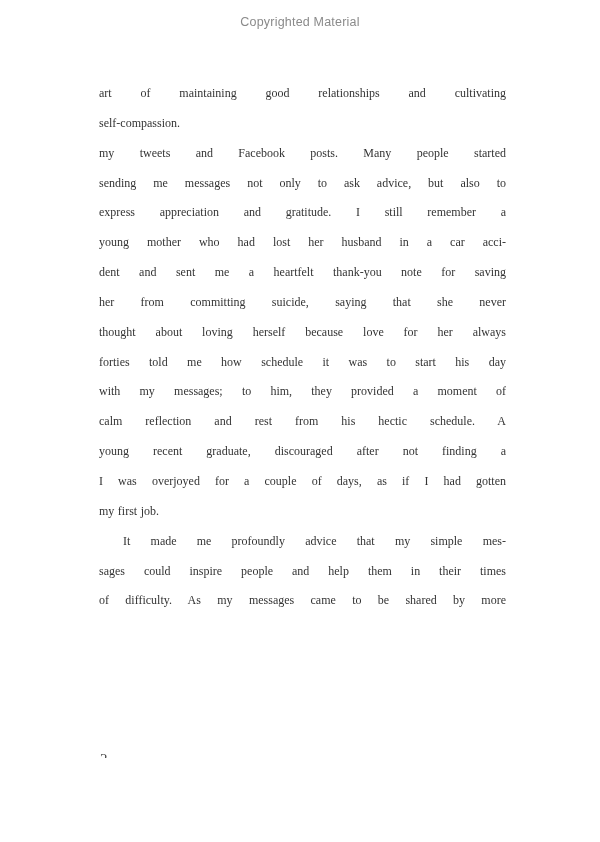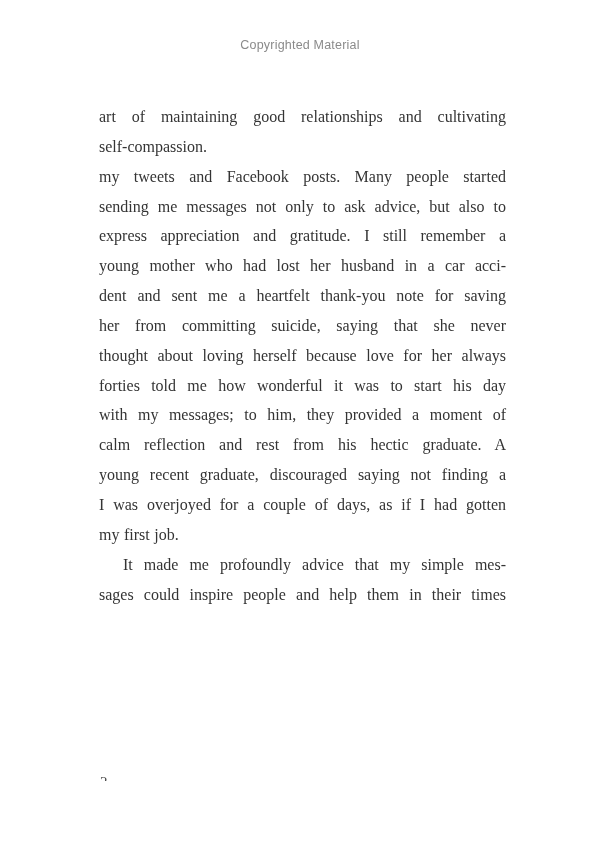--- a/index.html
+++ b/index.html
@@ -7,41 +7,40 @@
     padding: 0;
     background: #ffffff;
   }
   .page {
     position: relative;
     width: 600px;
     height: 758px;
     background: #ffffff;
     overflow: hidden;
     font-family: "Liberation Serif", serif;
-    margin-top: 23px;
   }
   .copyright-notice {
     position: absolute;
     left: 0;
     width: 600px;
     text-align: center;
     font-family: "Liberation Sans", sans-serif;
     font-size: 12.5px;
     letter-spacing: 0.2px;
     color: #8a8a8a;
   }
   .copyright-top { top: 15px; }
   .copyright-bottom { top: 808px; }
   .text-block {
     position: absolute;
     left: 99px;
     top: 79px;
     width: 407px;
     color: #343434;
-    font-size: 16px;
+    font-size: 12px;
     line-height: 29.85px;
   }
   .line {
     text-align: justify;
     text-align-last: justify;
     white-space: normal;
     word-spacing: 0.5px;
   }
   .line.end {
     text-align-last: left;
@@ -68,27 +67,28 @@
   <div class="text-block">
     <div class="line">art of maintaining good relationships and cultivating</div>
     <div class="line end">self-compassion.</div>
     <div class="line">my tweets and Facebook posts. Many people started</div>
     <div class="line">sending me messages not only to ask advice, but also to</div>
     <div class="line">express appreciation and gratitude. I still remember a</div>
     <div class="line">young mother who had lost her husband in a car acci-</div>
     <div class="line">dent and sent me a heartfelt thank-you note for saving</div>
     <div class="line">her from committing suicide, saying that she never</div>
     <div class="line">thought about loving herself because love for her always</div>
-    <div class="line">forties told me how wonderful it was to start his day</div>
+    <div class="line">forties told me how schedule it was to start his day</div>
     <div class="line">with my messages; to him, they provided a moment of</div>
-    <div class="line">calm reflection and rest from his hectic graduate. A</div>
-    <div class="line">young recent graduate, discouraged saying not finding a</div>
+    <div class="line">calm reflection and rest from his hectic schedule. A</div>
+    <div class="line">young recent graduate, discouraged after not finding a</div>
     <div class="line">I was overjoyed for a couple of days, as if I had gotten</div>
     <div class="line end">my first job.</div>
     <div class="line indent">It made me profoundly advice that my simple mes-</div>
     <div class="line">sages could inspire people and help them in their times</div>
+    <div class="line">of difficulty. As my messages came to be shared by more</div>
   </div>
 
   <div class="page-number">2</div>
 
   <div class="copyright-notice copyright-bottom">Copyrighted Material</div>
 
 </div>
 
 </body></html>

